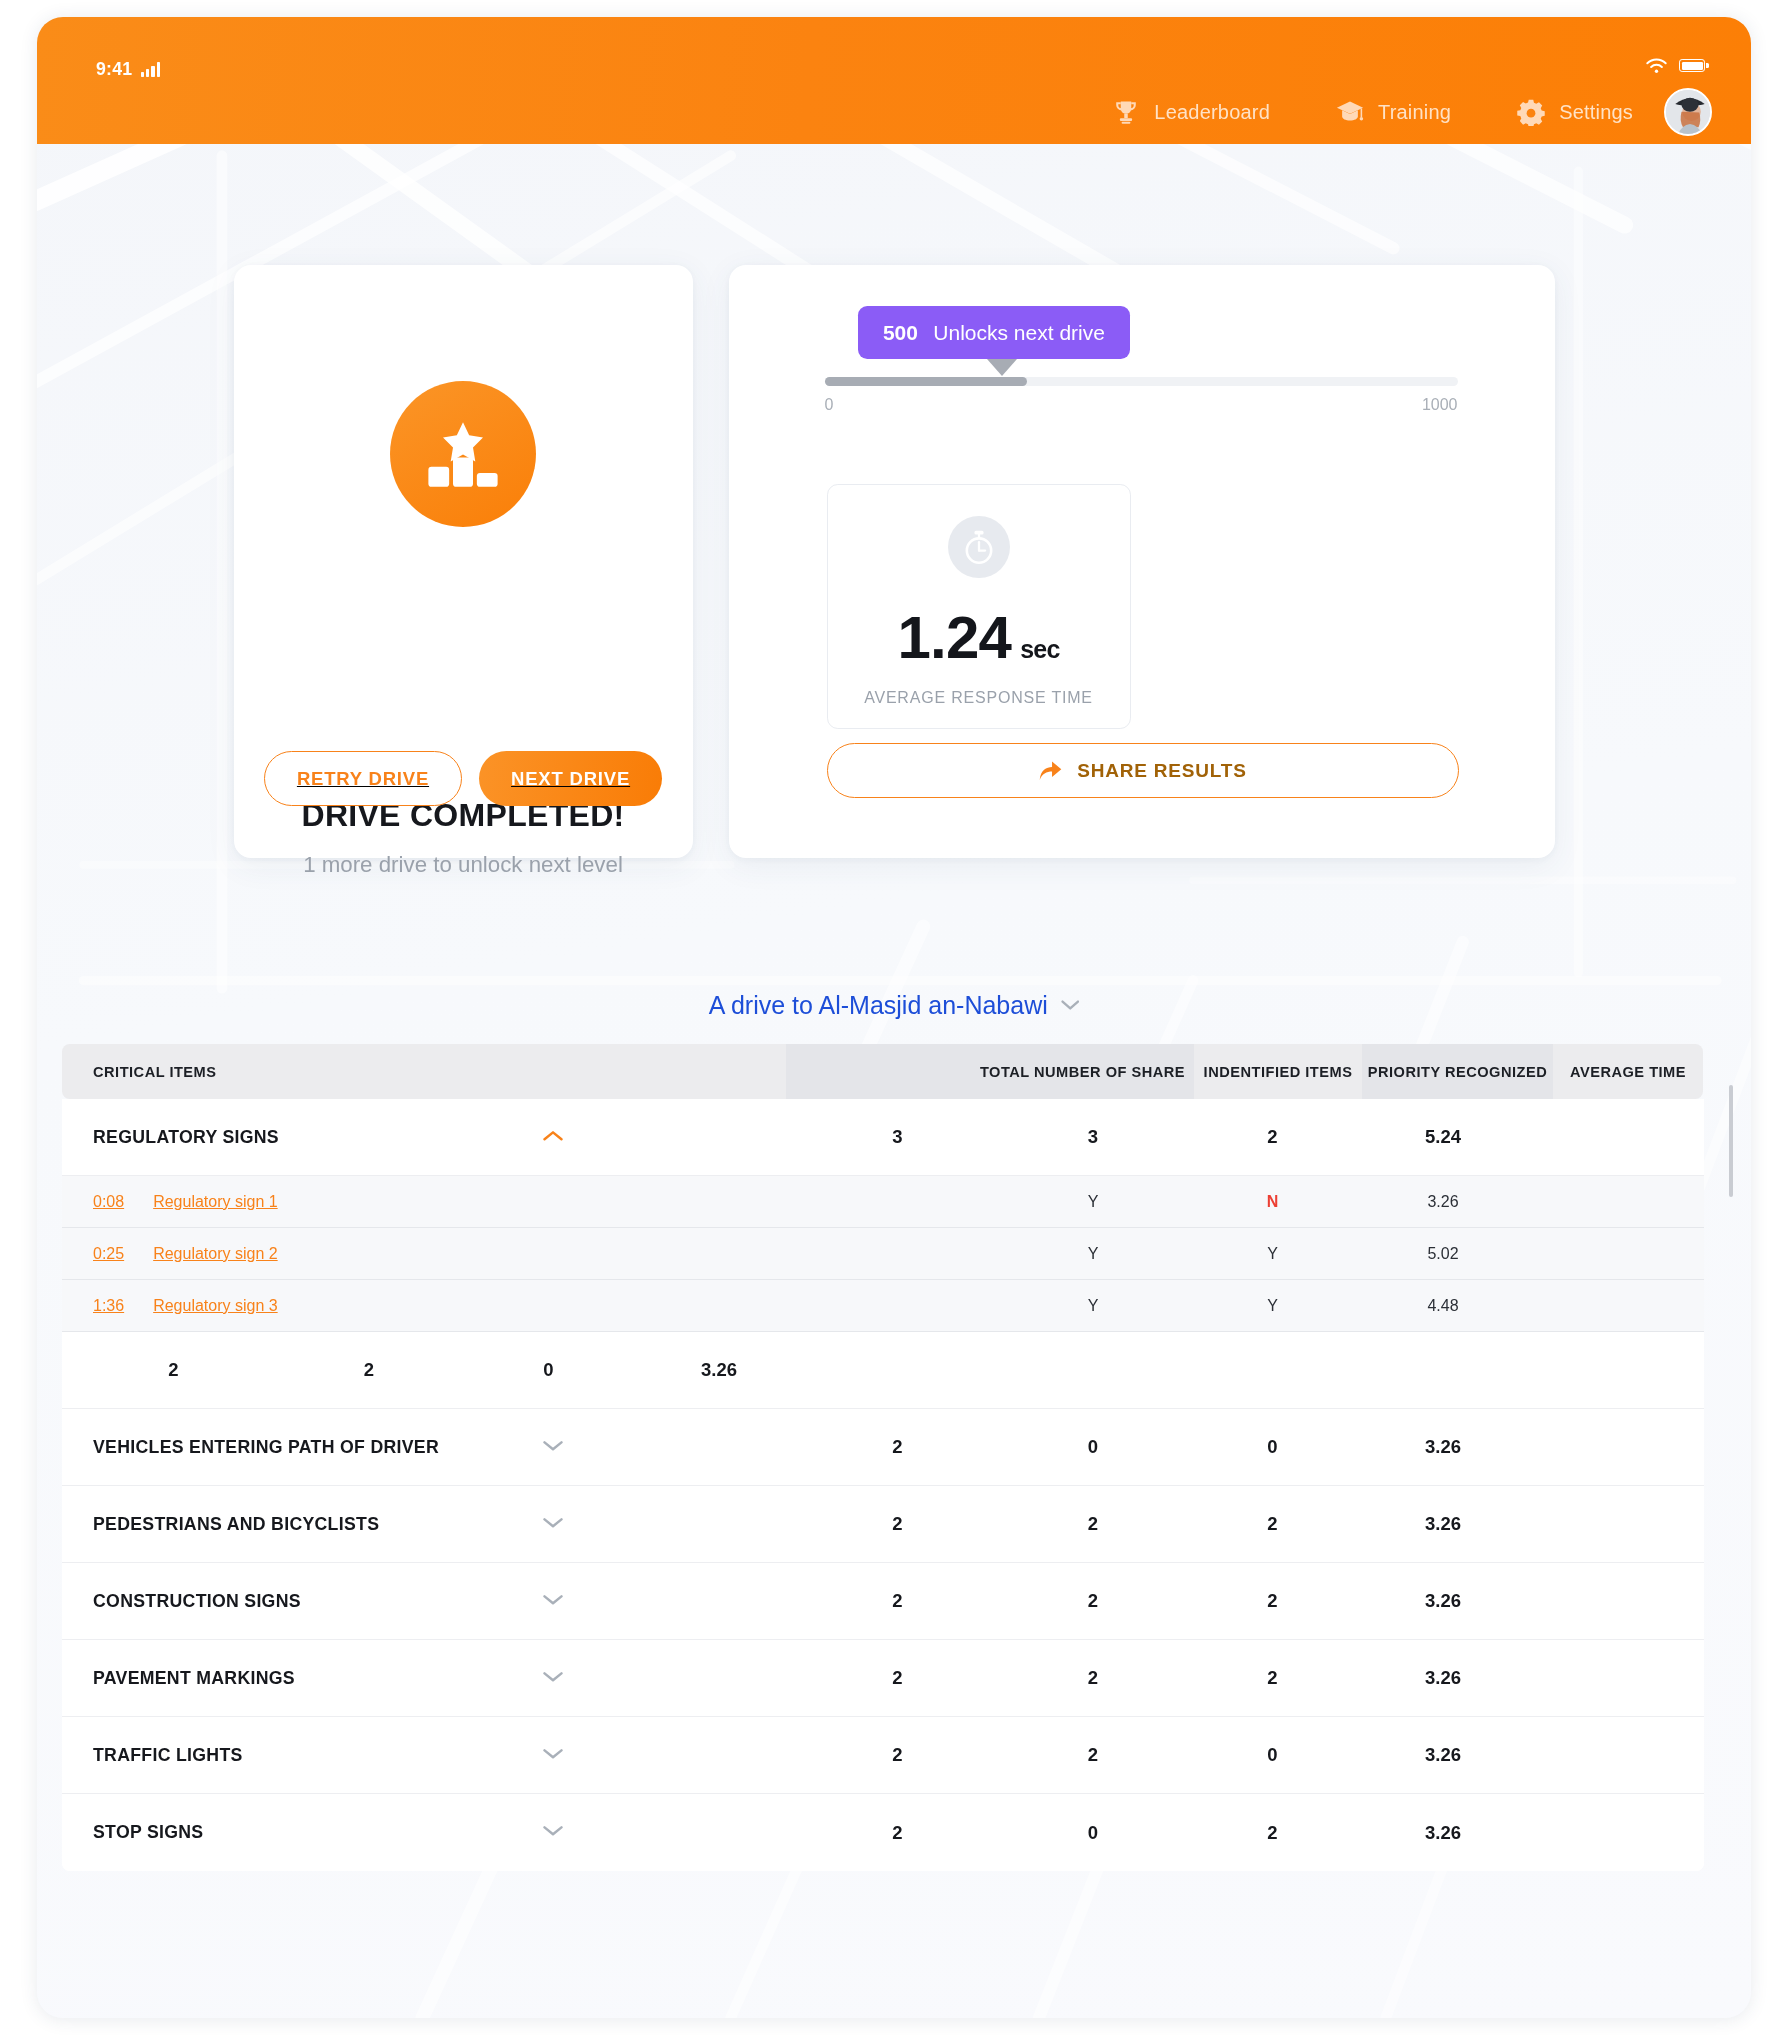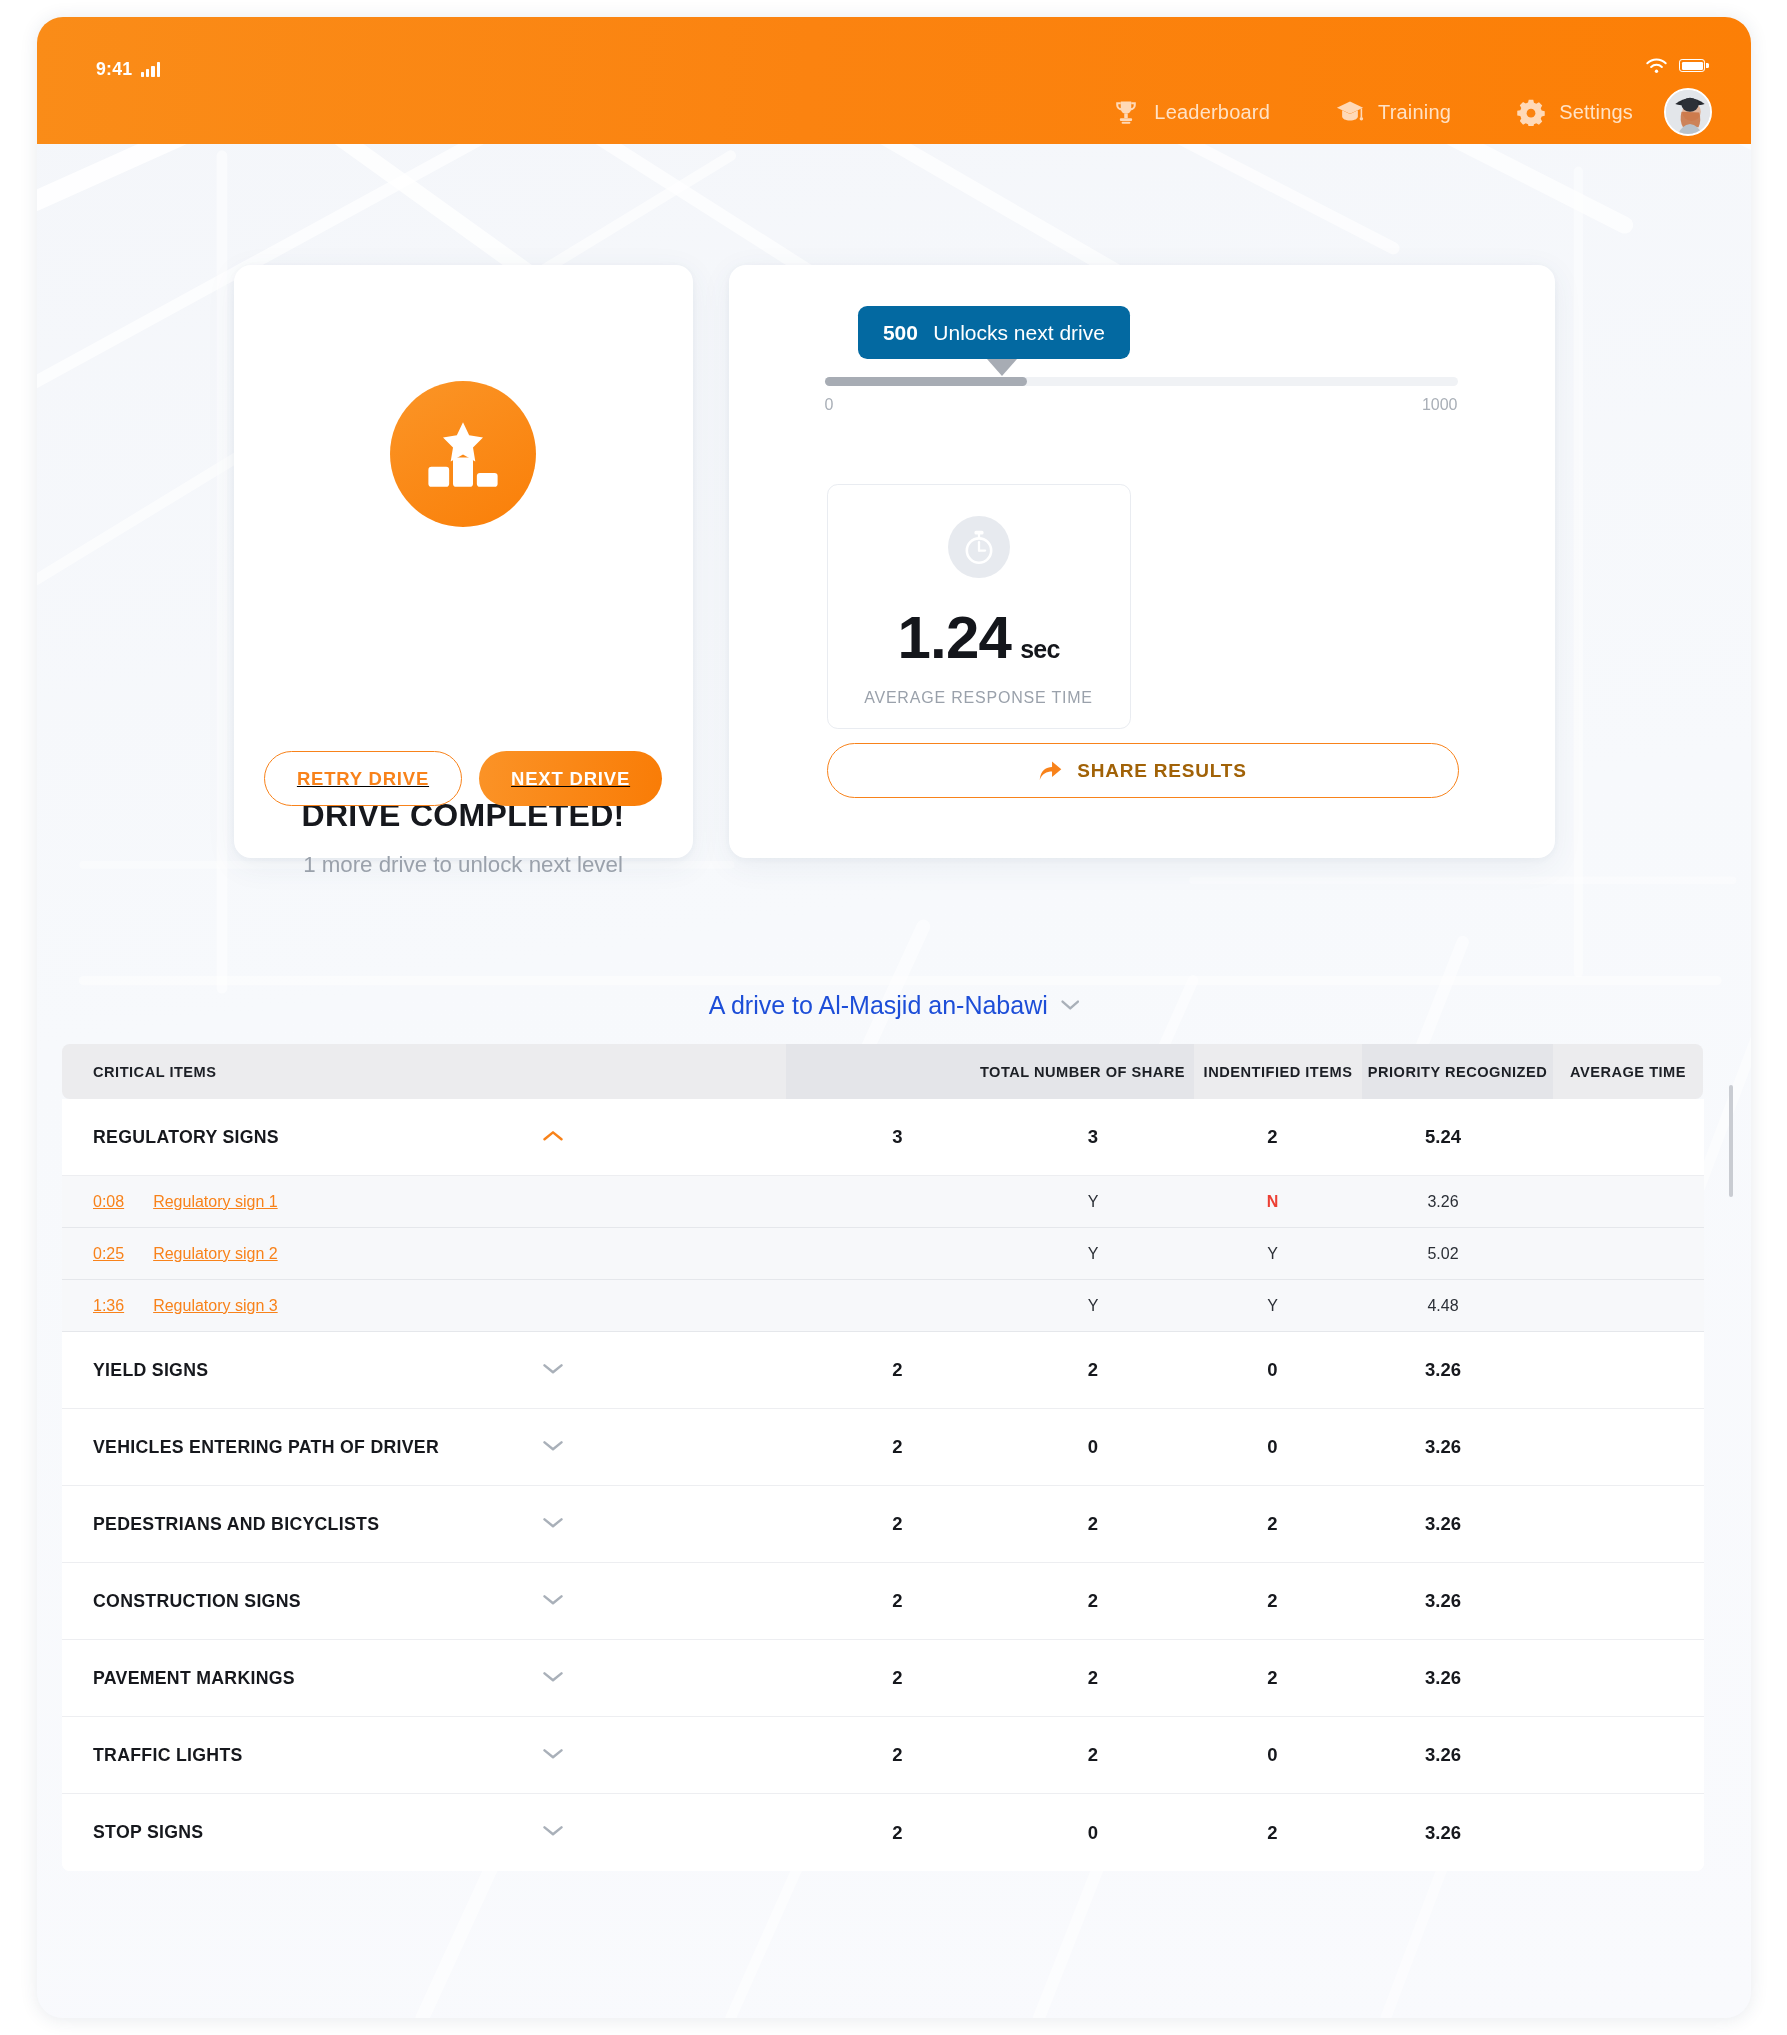--- a/index.html
+++ b/index.html
@@ -124,21 +124,21 @@
     font-size: 18.5px; font-weight: 700; letter-spacing: 0.8px;
     cursor: pointer; padding: 0 32px; white-space: nowrap;
   }
   .btn-outline { border: 1.9px solid #f8821a; color: #f8821a; background: #fff; }
   .btn-solid   { background: linear-gradient(100deg,#fb9327,#f97c06); color:#fff; border:none; }
 
   
   .tooltip-wrap { position:absolute; top: 41px; left: 0; width: 100%; }
   .tooltip {
     position:absolute; left: 129px; top: 0;
-    background:#0369a1; color:#fff; border-radius: 9.2px;
+    background:#8b5cf6; color:#fff; border-radius: 9.2px;
     padding: 14.6px 25.4px; display:flex; align-items:center; gap: 15.4px;
     font-size: 21px;
   }
   .tooltip .v { font-weight: 800; }
   .tooltip .t { font-weight: 400; }
   .tooltip::after {
     content:""; position:absolute; left: 129px; bottom: -17px;
     border-left: 15.4px solid transparent; border-right: 15.4px solid transparent;
     border-top: 17.7px solid #a7acb4;
   }
@@ -482,26 +482,20 @@
           <div class="sub-left">
             <a class="sub-link">1:36</a>
             <a class="sub-link">Regulatory sign 3</a>
           </div>
           <div class="sub-cell col-total"></div>
           <div class="sub-cell col-ident">Y</div>
           <div class="sub-cell col-prio">Y</div>
           <div class="sub-cell col-avg">4.48</div>
         </div>
         <div class="trow">
-          <div class="cat">
-            <span class="cat-label">YIELD SIGNS</span>
-            <span class="chev"><svg width="20" height="11.6" viewBox="0 0 26 15">
-                <path d="M2 3 L13 12 L24 3" fill="none" stroke="#a9b0b9" stroke-width="3.2" stroke-linecap="round" stroke-linejoin="round"></path>
-              </svg></span>
-          </div>
           <div class="tcell col-total">2</div>
           <div class="tcell col-ident">2</div>
           <div class="tcell col-prio">0</div>
           <div class="tcell col-avg">3.26</div>
         </div>
         <div class="trow">
           <div class="cat">
             <span class="cat-label">VEHICLES ENTERING PATH OF DRIVER</span>
             <span class="chev"><svg width="20" height="11.6" viewBox="0 0 26 15">
                 <path d="M2 3 L13 12 L24 3" fill="none" stroke="#a9b0b9" stroke-width="3.2" stroke-linecap="round" stroke-linejoin="round"></path>

